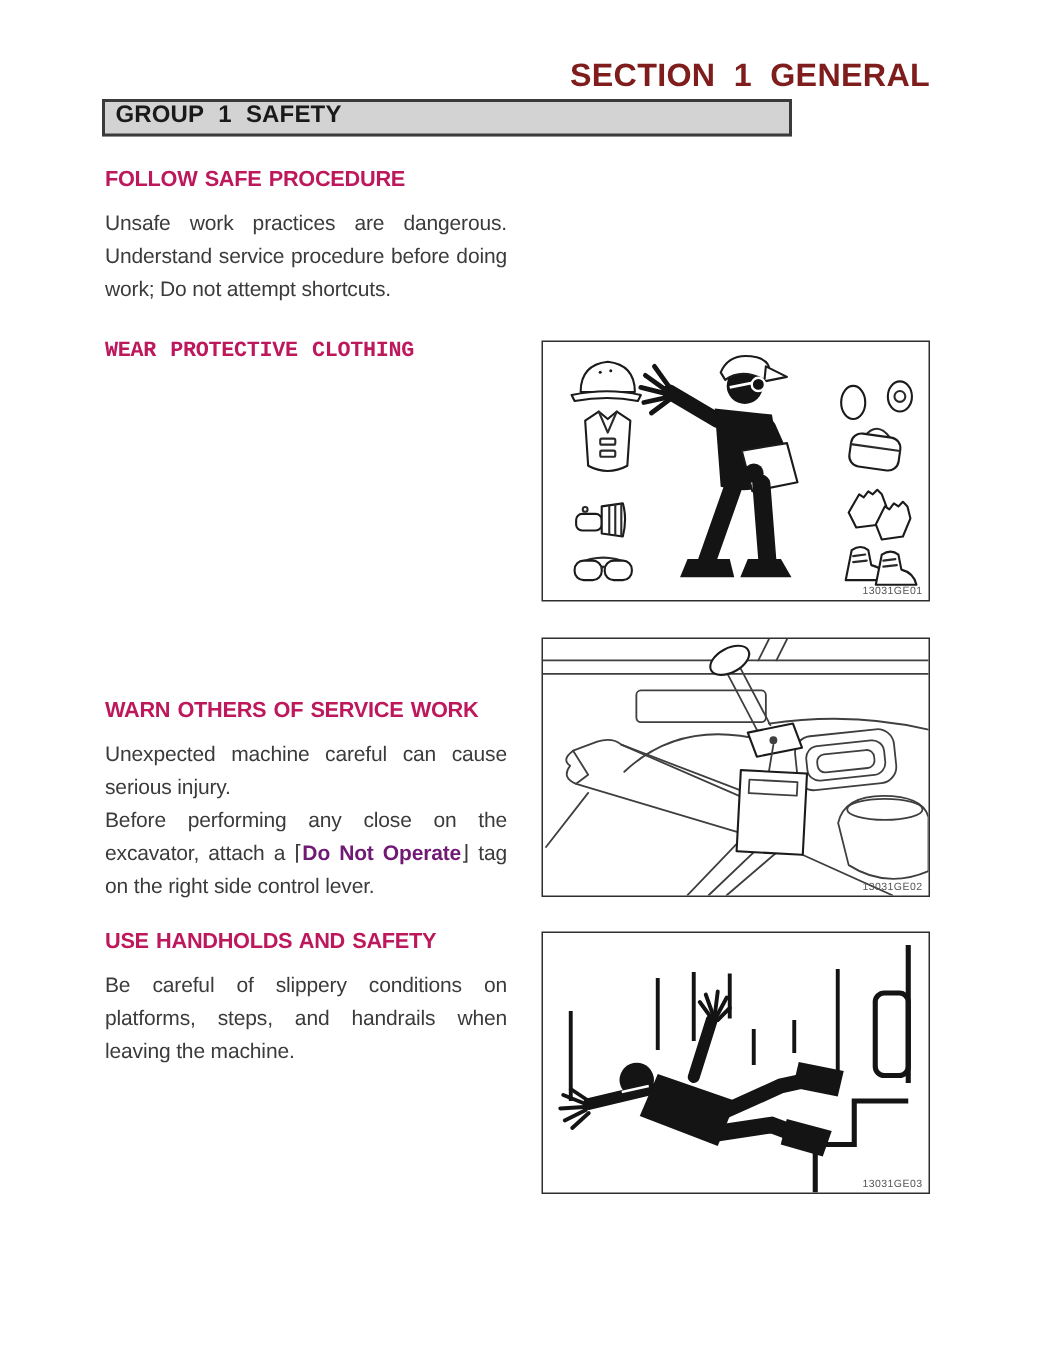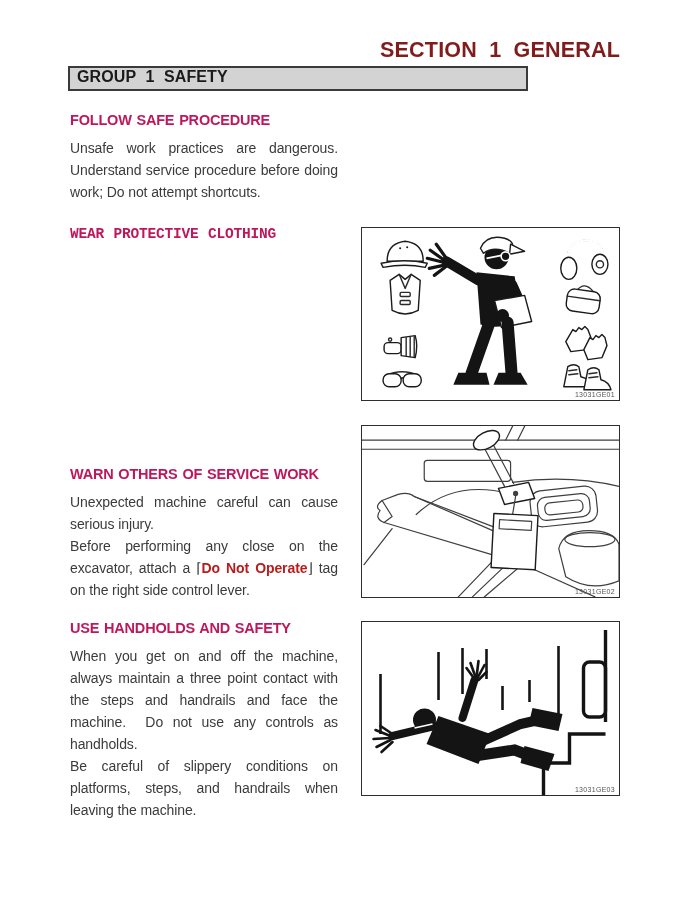--- a/index.html
+++ b/index.html
@@ -26,21 +26,21 @@
 
   .text-col { position:absolute; left:70px; width:268px; }
   .sec-heading {
     font-size:14.5px; font-weight:bold; color:#be185d;
     letter-spacing:-0.2px; word-spacing:1px; margin-bottom:9px;
   }
   .sec-body p {
     font-size:14px; line-height:22px; text-align:justify;
     color:#3b3b3b; letter-spacing:-0.1px;
   }
-  .tag-bold { font-weight:bold; color:#b91c1c; }
+  .tag-bold { font-weight:bold; color:#701a75; }
 
   .figure {
     position:absolute; left:361px; width:259px;
     border:1.5px solid #2e2e2e; background:#fff;
   }
   .figure svg { display:block; width:100%; height:100%; }
   .fig-code {
     position:absolute; right:4px; bottom:2px;
     font-size:7px; color:#555; letter-spacing:0.3px;
   }
@@ -200,21 +200,20 @@
         <rect class="wht" x="130" y="88" width="44" height="54" stroke-width="1.5"></rect>
         <rect class="ln2" x="136" y="94" width="32" height="9" stroke-width="1.3"></rect>
       </g>
     </svg>
     <div class="fig-code">13031GE02</div>
   </div>
 
   <div class="text-col" id="sec-4">
     <div class="sec-heading">USE HANDHOLDS AND SAFETY</div>
     <div class="sec-body">
-      <p>When you get on and off the machine, always maintain a three point contact with the steps and handrails and face the machine. &nbsp;Do not use any controls as handholds.</p>
       <p>Be careful of slippery conditions on platforms, steps, and handrails when leaving the machine.</p>
     </div>
   </div>
 
   <div class="figure" id="fig-3">
     <svg viewBox="0 0 256 173">
       <g>
         <line class="mline" x1="18" y1="52" x2="18" y2="112"></line>
         <line class="mline" x1="76" y1="30" x2="76" y2="78"></line>
         <line class="mline" x1="100" y1="26" x2="100" y2="72"></line>

